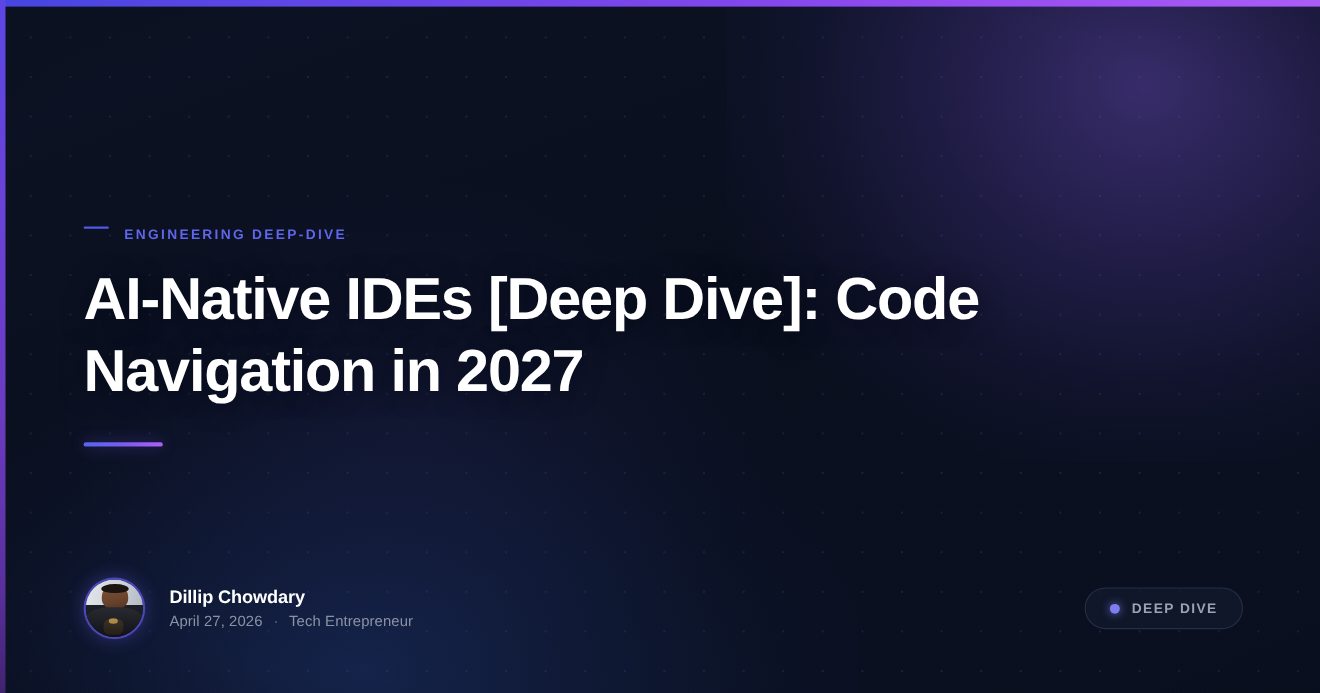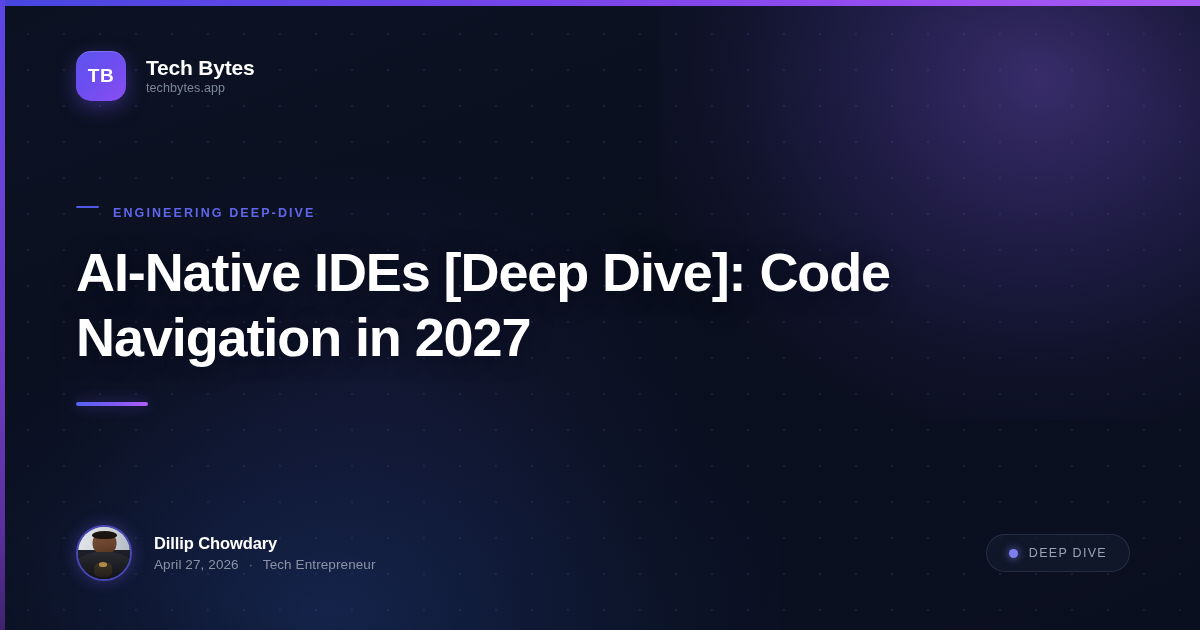--- a/index.html
+++ b/index.html
@@ -278,21 +278,21 @@
 
   .pill-bottom {
     display:inline-flex; align-items:center; gap:11px;
     height:38px;
     padding:0 22px;
     border-radius:999px;
     border:1px solid rgba(120,130,175,0.22);
     background:rgba(20,27,46,0.62);
     color:#9aa3b6;
     font-size:12.5px;
-    font-weight:normal;
+    font-weight:bold;
     letter-spacing:1.3px;
   }
   .pill-dot {
     width:9px; height:9px;
     border-radius:50%;
     background:#7d7ef0;
     box-shadow:0 0 9px rgba(125,126,240,0.85);
     flex:0 0 auto;
   }
 </style>
@@ -306,29 +306,20 @@
   <div class="glow-purple"></div>
   <div class="glow-blue"></div>
   <div class="glow-center"></div>
   <div class="vignette"></div>
 
   <div class="top-bar"></div>
   <div class="left-bar"></div>
 
   <div class="header">
 
-    <div class="brand">
-      <div class="logo-badge">
-        <span>TB</span>
-      </div>
-      <div class="brand-text">
-        <div class="brand-name">Tech Bytes</div>
-        <div class="brand-url">techbytes.app</div>
-      </div>
-    </div>
 
   </div>
 
   <div class="content">
 
     <div class="eyebrow">
       <span class="eyebrow-dash"></span>
       <span class="eyebrow-text">ENGINEERING DEEP-DIVE</span>
     </div>
 

